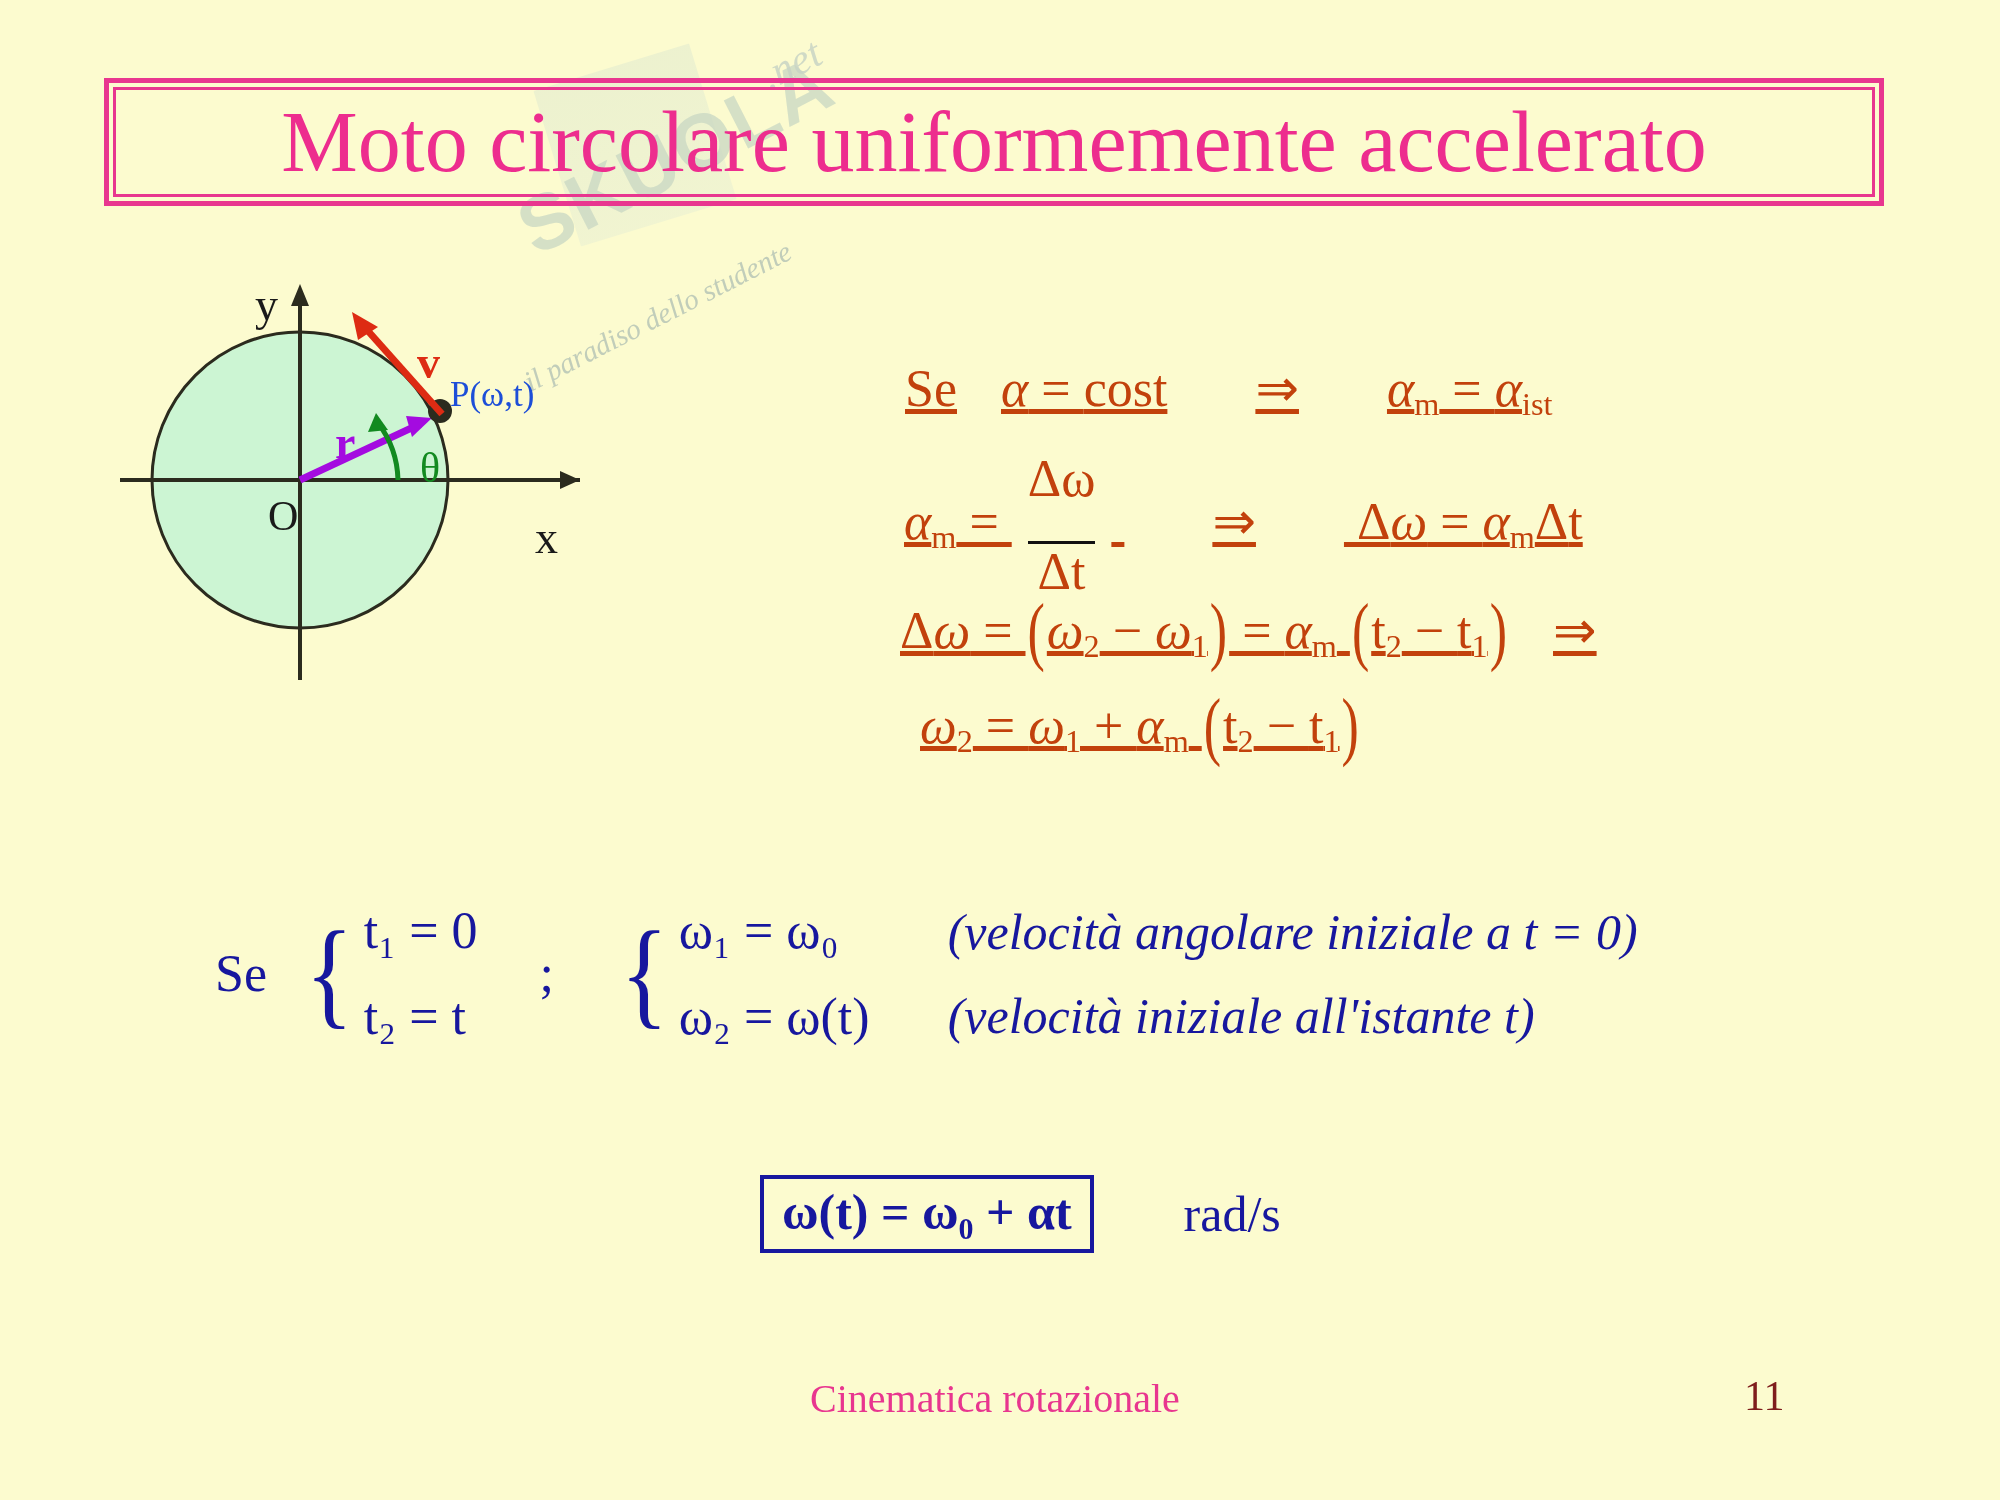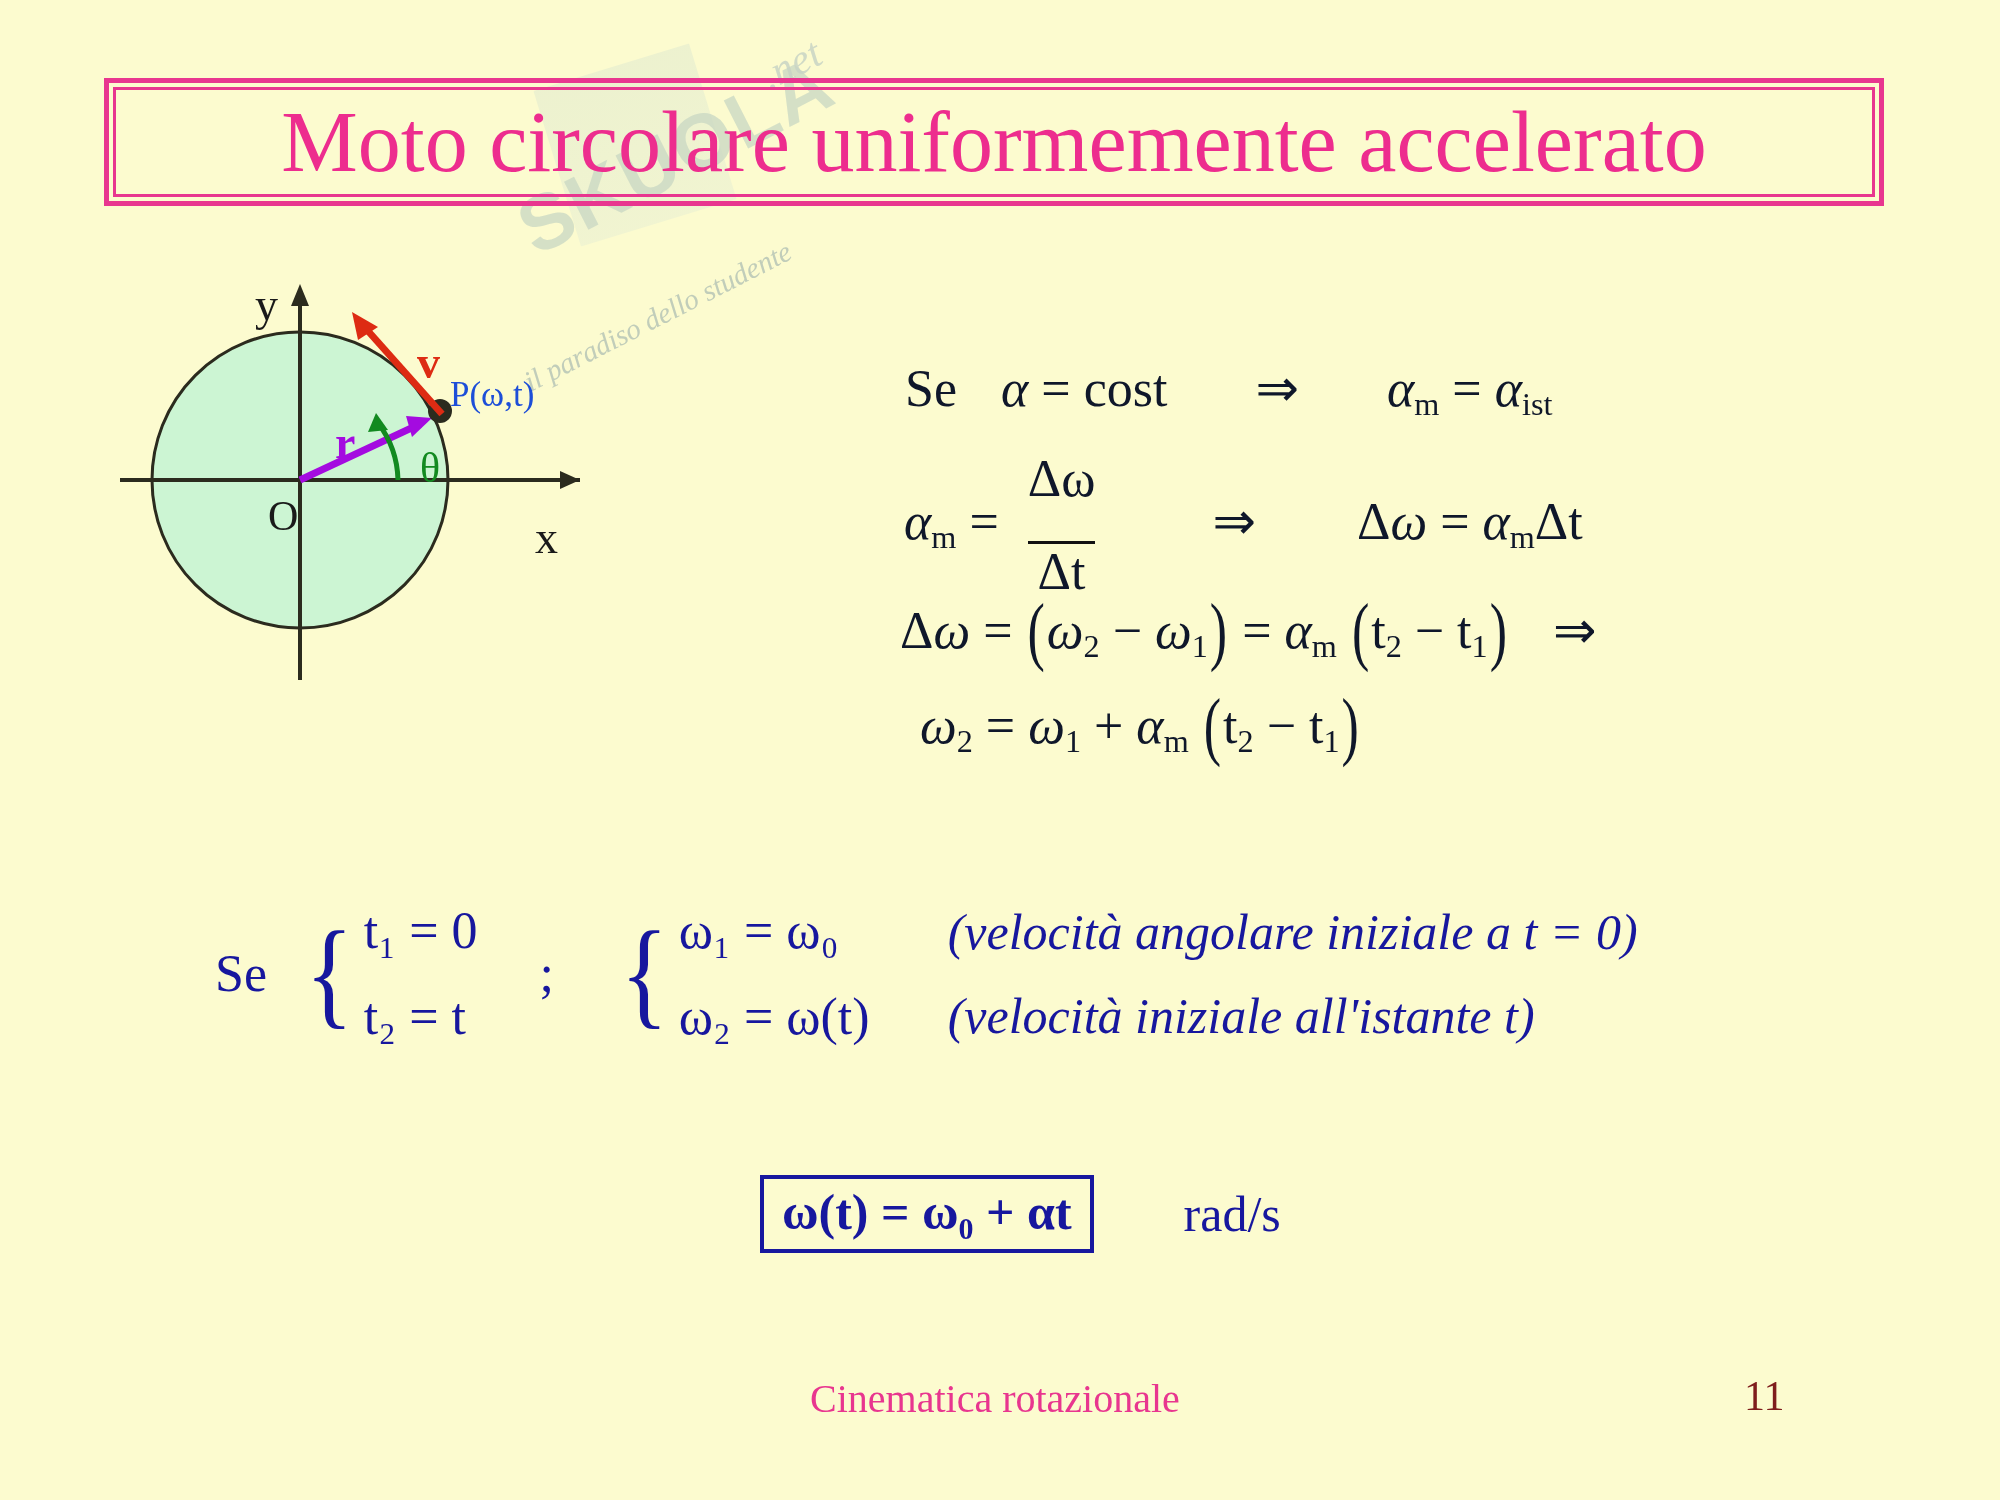--- a/index.html
+++ b/index.html
@@ -115,23 +115,24 @@
   #label-O  { left: 148px; top: 215px; font-size: 42px; color: #1a1a1a; }
   #label-v  { left: 297px; top: 60px;  font-size: 46px; color: #DD2B13; font-weight: bold; }
   #label-r  { left: 215px; top: 140px; font-size: 46px; color: #A40BE0; font-weight: bold; }
   #label-theta { left: 300px; top: 167px; font-size: 42px; color: #128A20; }
   #label-P  { left: 330px; top: 97px;  font-size: 35px; color: #1d4ed8; }
 
   
   .eqn {
     position: absolute;
     font-family: "Liberation Serif", serif;
-    color: #0f172a;
-    white-space: nowrap;
-    line-height: 1;
+    color: #c2410c;
+    white-space: nowrap;
+    line-height: 1;
+    text-decoration: underline;
   }
   .mi { font-style: italic; }
   .up { font-style: normal; }
   sub {
     font-size: .62em;
     vertical-align: -.28em;
     font-style: normal;
   }
   .frac {
     display: inline-flex;

